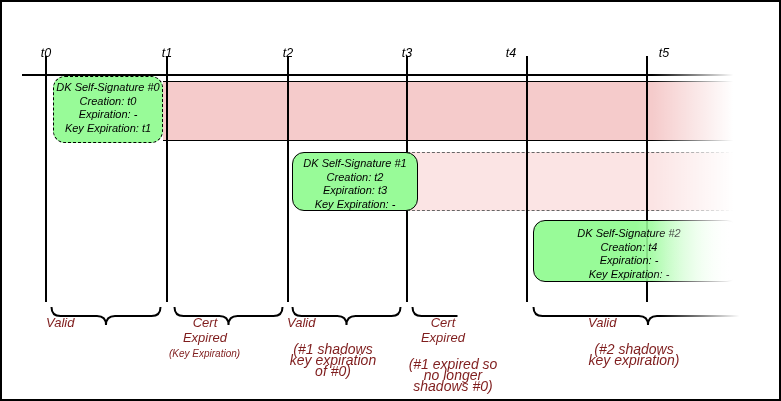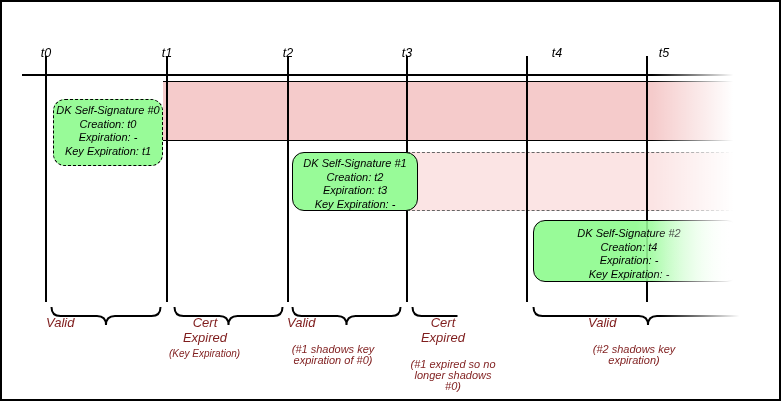--- a/index.html
+++ b/index.html
@@ -13,51 +13,51 @@
   
   .band1{position:absolute;left:161px;top:79px;width:576px;height:58px;
          border-top:1px solid #000;border-bottom:1px solid #000;}
   .band2{position:absolute;left:400px;top:150px;width:337px;height:57px;
          border-top:1px dashed #666;border-bottom:1px dashed #666;}
 
   
   .sigbox{position:absolute;border-radius:12px;text-align:center;font-size:11px;line-height:13.5px;
           color:#000;padding-top:4px;box-sizing:border-box;}
   .sigbox .t{white-space:nowrap;}
-  #sig0{left:51px;top:97px;width:110px;height:67px;border:1.6px dashed #000;}
+  #sig0{left:51px;top:74px;width:110px;height:67px;border:1.6px dashed #000;}
   #sig1{left:290px;top:150px;width:126px;height:59px;border:1.6px solid #000;}
   #sig2{left:531px;top:218px;width:206px;height:62px;border:1.6px solid #000;padding-top:6px;padding-right:14px;
         background:linear-gradient(to right,#98fb98 50%,rgba(152,251,152,0) 96%) !important;}
 
   
   .fade{position:absolute;left:650px;top:55px;width:127px;height:258px;
         background:linear-gradient(to right,rgba(255,255,255,0) 0%,#fff 64%,#fff 100%);}
 
   
   .brace{position:absolute;top:303px;height:24px;}
   .brace svg{display:block;}
 
   
   .period{position:absolute;top:313px;width:120px;display:flex;flex-direction:column;align-items:flex-start;text-align:center;color:#7f1d1d;}
   .p-label{font-size:13px;line-height:15px;max-width:72px;}
   .p-note{font-size:10px;line-height:11px;max-width:96px;margin-top:3px;}
-  .p-note.gap{margin-top:14px;font-size:11px;max-width:92px;}
+  .p-note.gap{margin-top:14px;font-size:14px;max-width:92px;}
 </style>
 </head>
 <body>
 
 <div class="frame">
 
   <div class="axis"></div>
 
   <div class="tick-label" style="left:29px">t0</div>
   <div class="tick-label" style="left:150px">t1</div>
   <div class="tick-label" style="left:271px">t2</div>
   <div class="tick-label" style="left:390px">t3</div>
-  <div class="tick-label" style="left:540px">t4</div>
+  <div class="tick-label" style="left:494px">t4</div>
   <div class="tick-label" style="left:647px">t5</div>
 
   <div class="band1" style="background-color: rgb(245, 203, 203);"></div>
   <div class="band2" style="background-color: rgb(251, 228, 228);"></div>
 
   <div class="vline" style="left:43px"></div>
   <div class="vline" style="left:164px"></div>
   <div class="vline" style="left:285px"></div>
   <div class="vline" style="left:404px"></div>
   <div class="vline" style="left:524px"></div>

